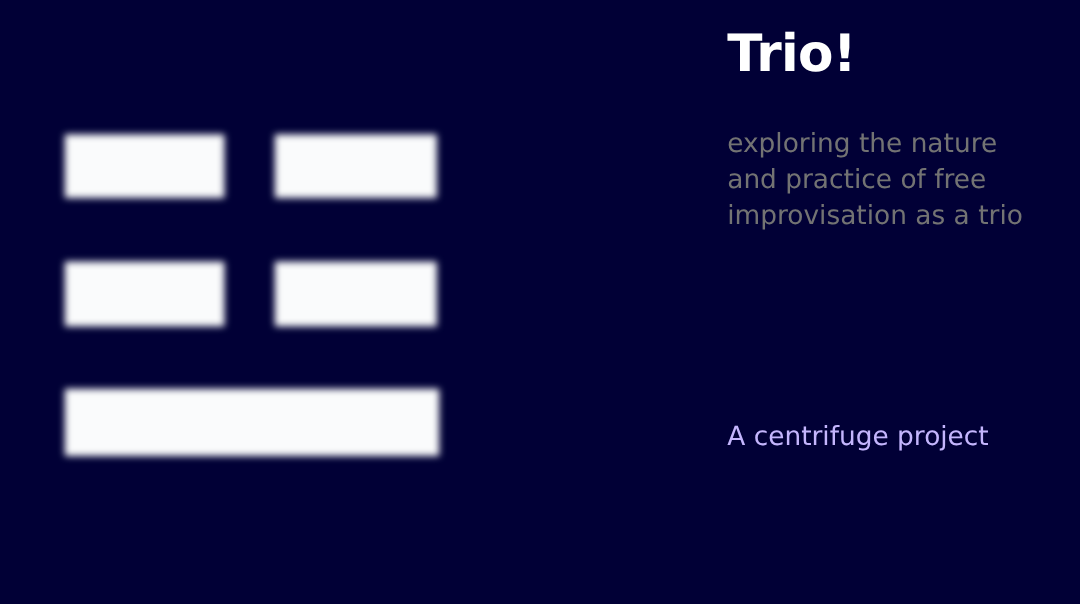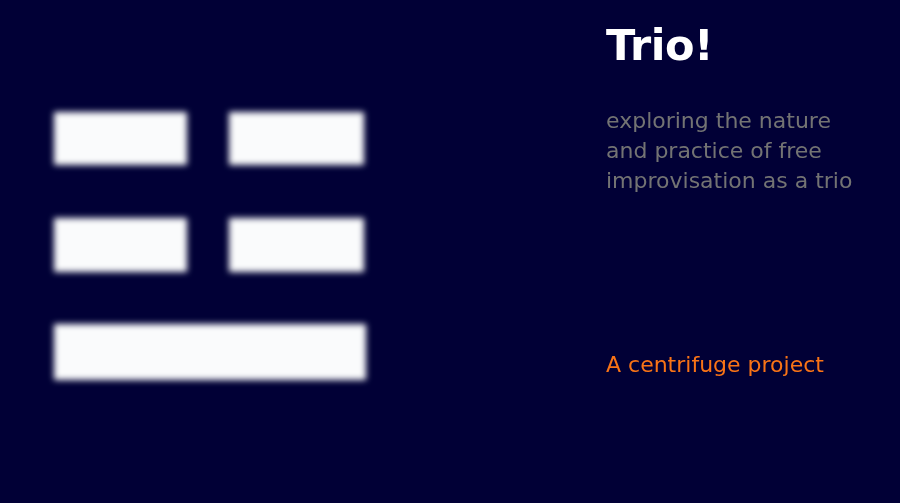--- a/index.html
+++ b/index.html
@@ -75,21 +75,21 @@
     line-height: 30px;
   }
 
   #footnote {
     position: absolute;
     left: 0px;
     top: 350px;
     width: 270px;
     font-size: 22px;
     font-weight: normal;
-    color: #f97316;
+    color: #c4b5fd;
     line-height: 30px;
     white-space: nowrap;
   }
 </style>
 </head>
 <body>
 
 <div id="slide">
 
   <div id="graphic">

